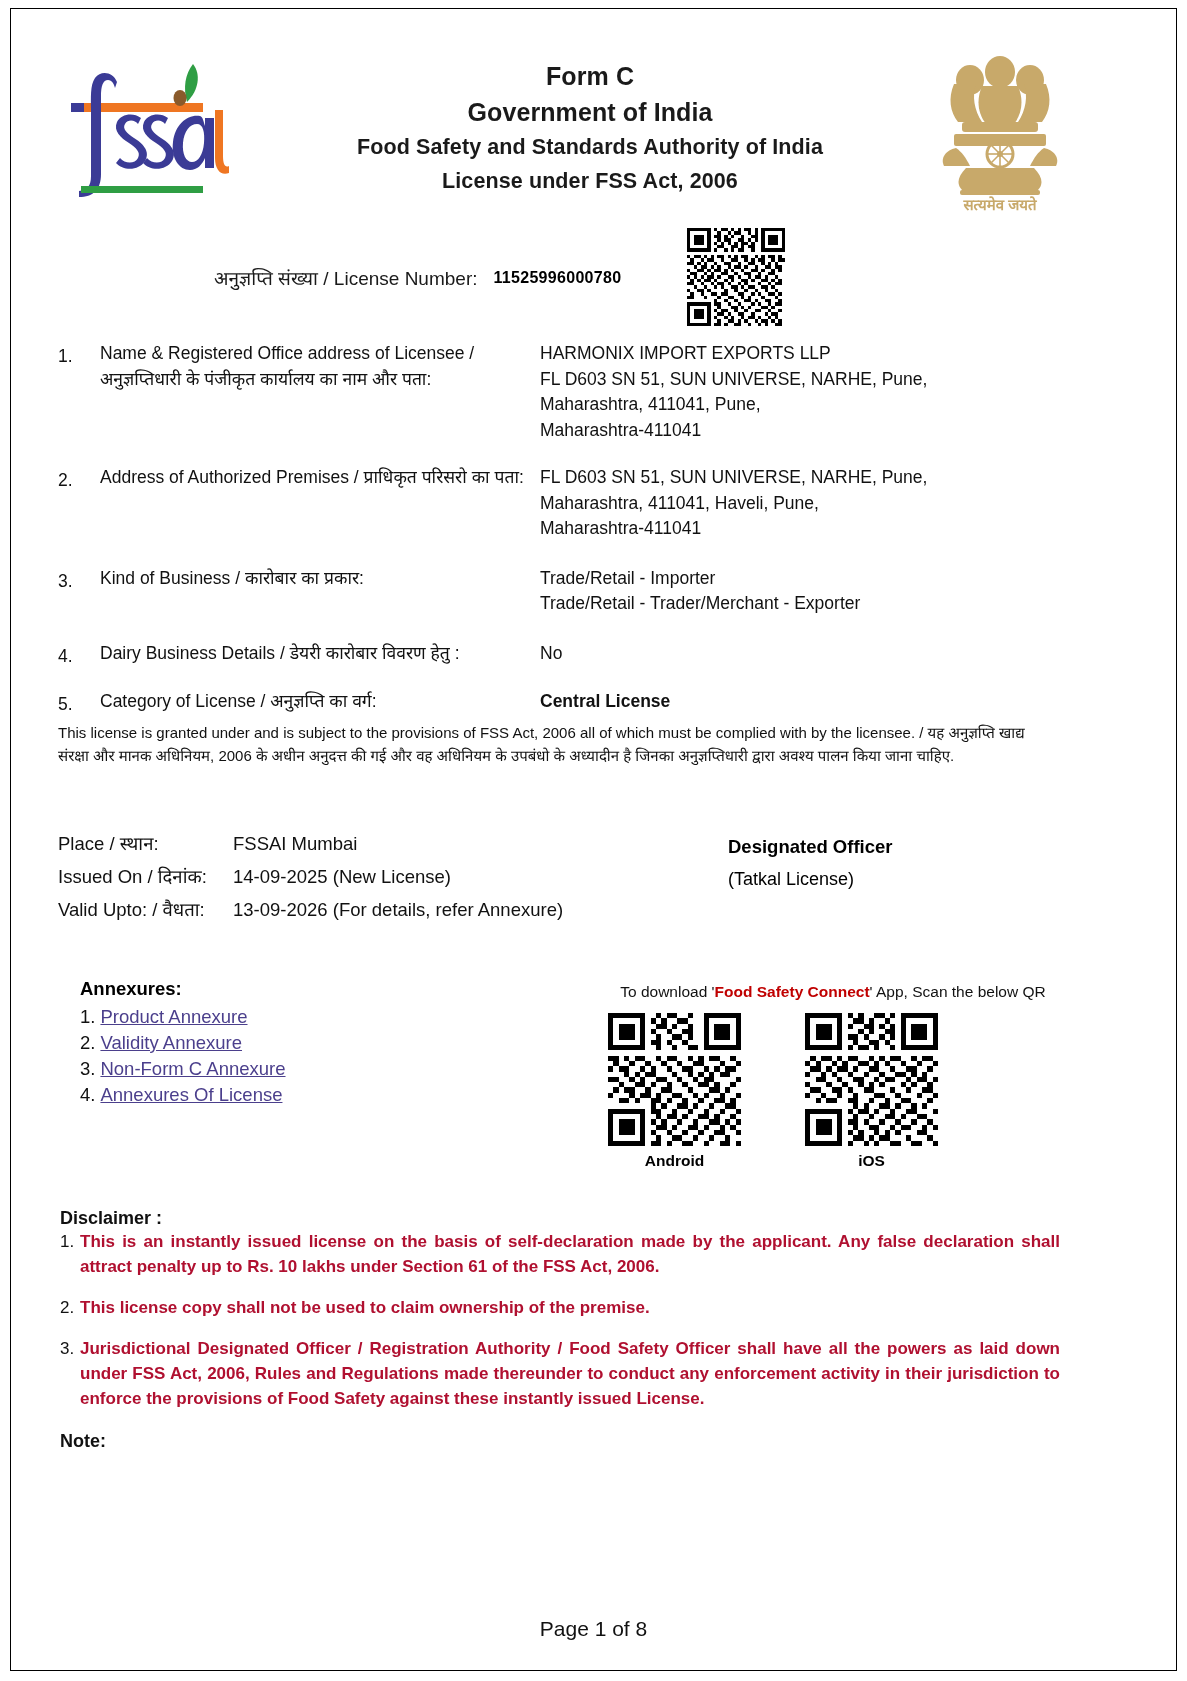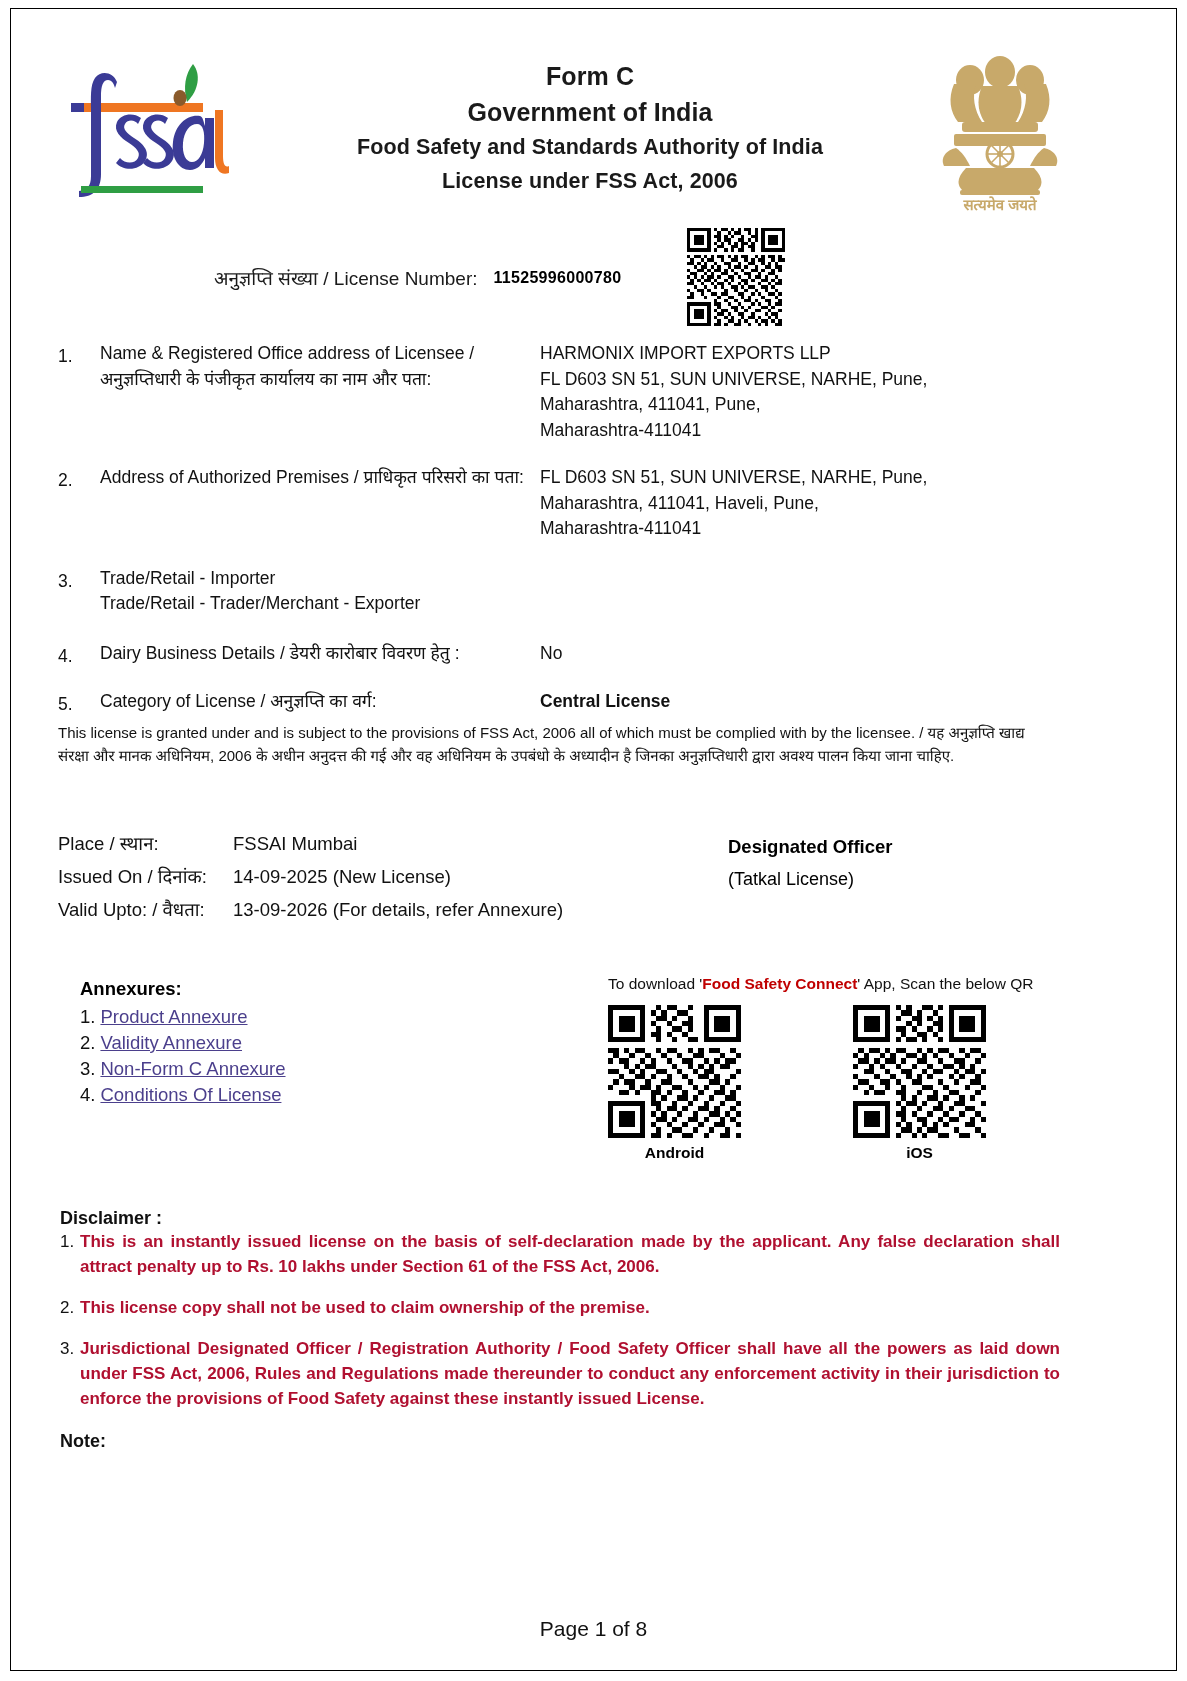--- a/index.html
+++ b/index.html
@@ -214,31 +214,32 @@
   
   .appqr {
     position: absolute;
     left: 608px;
     top: 975px;
     width: 450px;
   }
   .appqr-caption {
     font-size: 15.5px;
     color: #111;
-    text-align: left;
+    text-align: center;
     margin-bottom: 12px;
     white-space: nowrap;
+    margin-top: 8px;
   }
   .appqr-caption .brand {
     color: #c00000;
     font-weight: bold;
   }
   .qr-pair {
     display: flex;
-    gap: 112px;
+    gap: 64px;
     padding-left: 0px;
   }
   .qr-cell { text-align: center; width: 133px; }
   .qr-img { width: 133px; height: 133px; display:block; }
   .qr-label {
     font-size: 15.5px;
     font-weight: bold;
     margin-top: 6px;
   }
 
@@ -623,20 +624,21 @@
       <div class="dlabel">Address of Authorized Premises / प्राधिकृत परिसरो का पता:</div>
       <div class="dvalue">
         <div>FL D603 SN 51, SUN UNIVERSE, NARHE, Pune,</div>
         <div>Maharashtra, 411041, Haveli, Pune,</div>
         <div>Maharashtra-411041</div>
       </div>
     </div>
 
     <div class="drow r3">
       <div class="dnum">3.</div>
+      <div class="dlabel">Kind of Business / कारोबार का प्रकार:</div>
       <div class="dvalue">
         <div>Trade/Retail - Importer</div>
         <div>Trade/Retail - Trader/Merchant - Exporter</div>
       </div>
     </div>
 
     <div class="drow r4">
       <div class="dnum">4.</div>
       <div class="dlabel">Dairy Business Details / डेयरी कारोबार विवरण हेतु :</div>
       <div class="dvalue">
@@ -685,21 +687,21 @@
     <div class="ann-item">
       <span class="ann-idx">2.</span>
       <span class="ann-link">Validity Annexure</span>
     </div>
     <div class="ann-item">
       <span class="ann-idx">3.</span>
       <span class="ann-link">Non-Form C Annexure</span>
     </div>
     <div class="ann-item">
       <span class="ann-idx">4.</span>
-      <span class="ann-link">Conditions Of License</span>
+      <span class="ann-link">Annexures Of License</span>
     </div>
   </div>
 
   <div class="appqr">
     <div class="appqr-caption">
       <span>To download '</span><span class="brand">Food Safety Connect</span><span>' App, Scan the below QR</span>
     </div>
 
     <div class="qr-pair">
       <div class="qr-cell">

